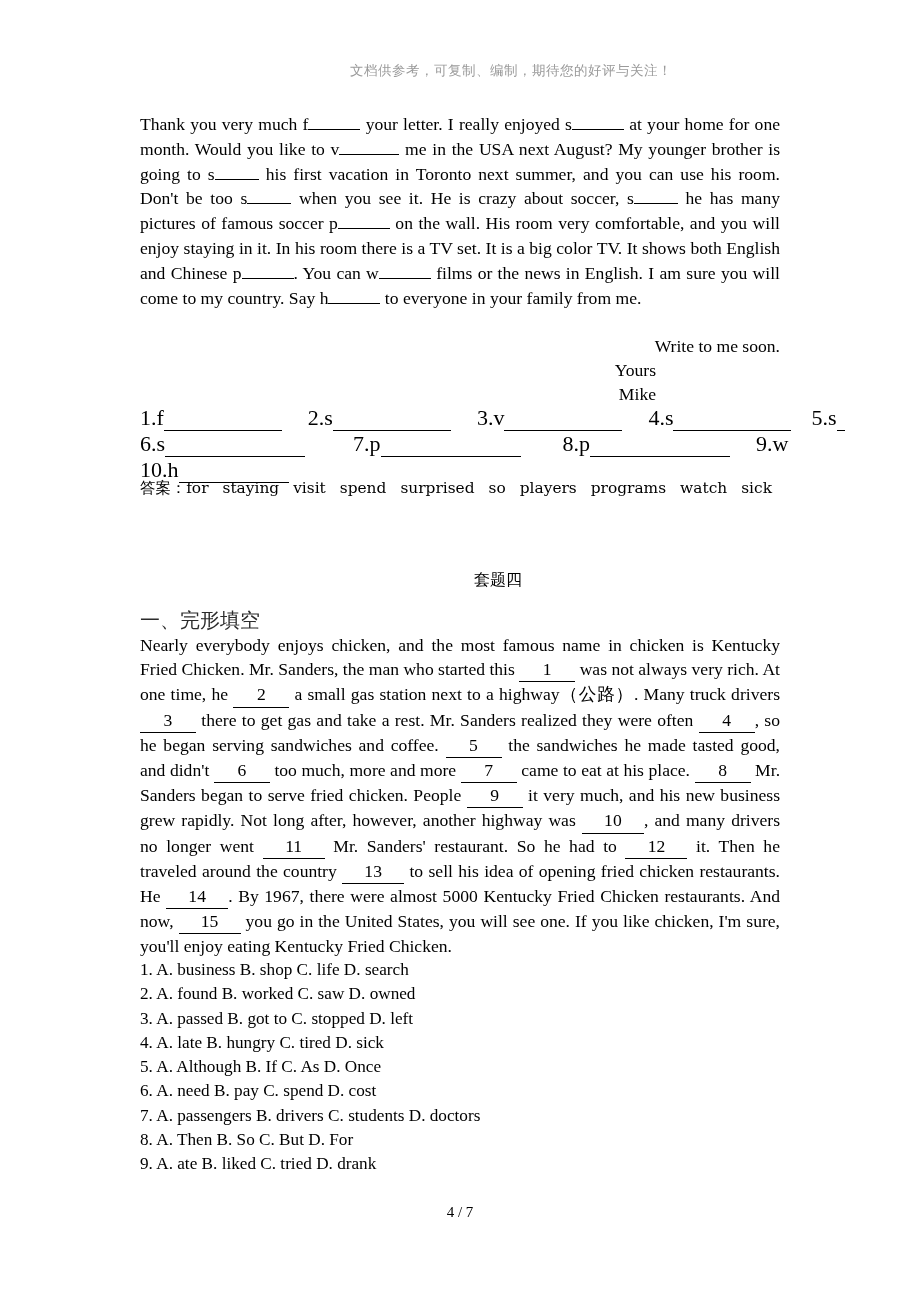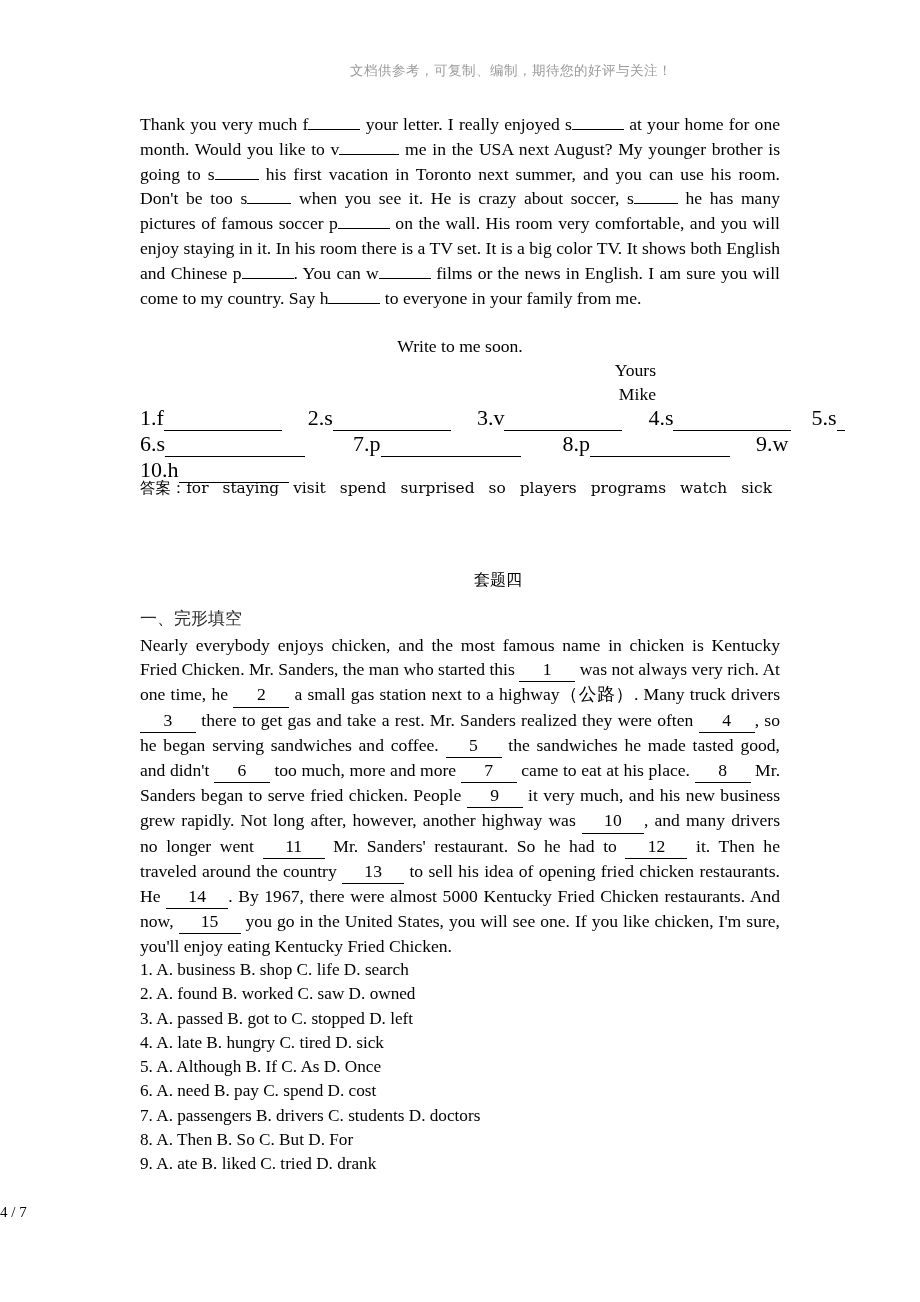--- a/index.html
+++ b/index.html
@@ -91,21 +91,21 @@
     position: absolute;
     left: 0;
     width: 920px;
     text-align: center;
     font-size: 16px;
     font-family: "DejaVu Serif", "Liberation Serif", serif;
   }
   .sub-head {
     position: absolute;
     left: 140px;
-    font-size: 17px;
+    font-size: 20px;
     font-family: "DejaVu Serif", "Liberation Serif", serif;
     color: #2b2b2b;
   }
   .choice-list {
     position: absolute;
     left: 140px;
     width: 660px;
     font-size: 17.2px;
     line-height: 24.3px;
   }
@@ -117,20 +117,21 @@
     min-width: 52px;
     padding: 0 2px;
     vertical-align: baseline;
   }
   .numblank.wide { min-width: 58px; }
   .footer {
     position: absolute;
     left: 0;
     width: 920px;
     top: 1204px;
+    text-align: center;
     font-size: 15px;
     font-family: "Liberation Serif", serif;
   }
   .cn { font-family: "DejaVu Sans", "Liberation Sans", sans-serif; }
 </style>
 </head>
 <body>
 
 <div class="page">
 
@@ -142,21 +143,21 @@
     <span>at your home for one month. Would you like to v</span><span class="blank-inline b-lg"></span>
     <span>me in the USA next August? My younger brother is going to s</span><span class="blank-inline b-sm"></span>
     <span>his first vacation in Toronto next summer, and you can use his room. Don't be too s</span><span class="blank-inline b-sm"></span>
     <span>when you see it. He is crazy about soccer, s</span><span class="blank-inline b-sm"></span>
     <span>he has many pictures of famous soccer p</span><span class="blank-inline b-md"></span>
     <span>on the wall. His room very comfortable, and you will enjoy staying in it. In his room there is a TV set. It is a big color TV. It shows both English and Chinese p</span><span class="blank-inline b-md"></span><span>. You can w</span><span class="blank-inline b-md"></span>
     <span>films or the news in English. I am sure you will come to my country. Say h</span><span class="blank-inline b-md"></span>
     <span>to everyone in your family from me.</span>
   </div>
 
-  <div class="body-text" style="top:334px; text-align:center;">Write to me soon.</div>
+  <div class="body-text" style="top:334px; text-align:right;">Write to me soon.</div>
 
   <div class="sig" style="top:358px;">Yours</div>
   <div class="sig" style="top:382px;">Mike</div>
 
   <div class="answer-lines" style="top:405px;">
     <span class="blank-row">
       <span>1.f</span><span class="al" style="width:118px;"></span><span style="display:inline-block;width:26px;"></span><span>2.s</span><span class="al" style="width:118px;"></span><span style="display:inline-block;width:26px;"></span><span>3.v</span><span class="al" style="width:118px;"></span><span style="display:inline-block;width:26px;"></span><span>4.s</span><span class="al" style="width:118px;"></span><span style="display:inline-block;width:20px;"></span><span>5.s</span><span class="al" style="width:8px;"></span>
     </span>
     <span class="blank-row">
       <span>6.s</span><span class="al" style="width:140px;"></span><span style="display:inline-block;width:48px;"></span><span>7.p</span><span class="al" style="width:140px;"></span><span style="display:inline-block;width:42px;"></span><span>8.p</span><span class="al" style="width:140px;"></span><span style="display:inline-block;width:26px;"></span><span>9.w</span>

